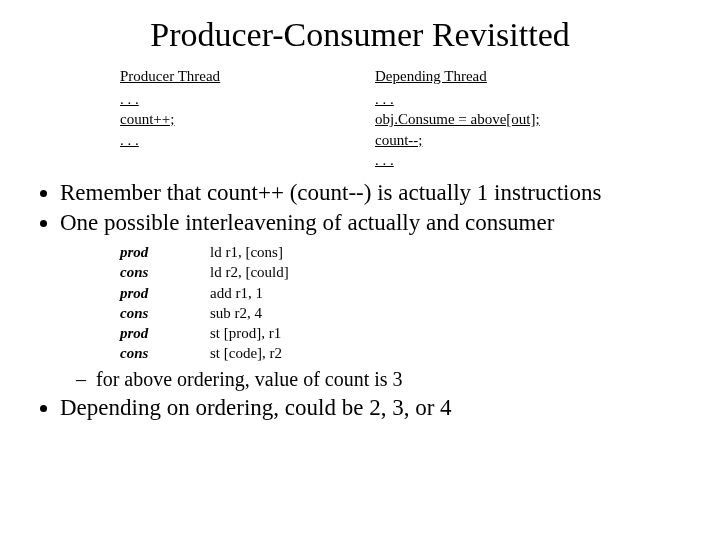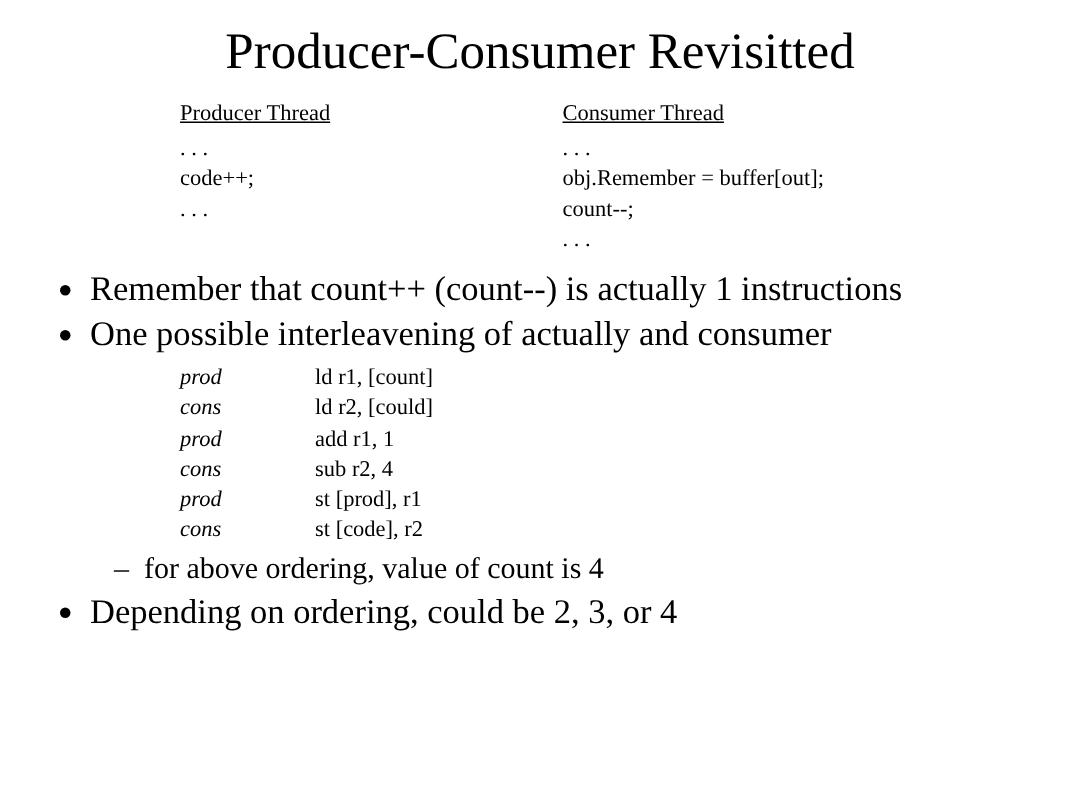--- a/index.html
+++ b/index.html
@@ -41,74 +41,76 @@
     margin: 2px 0;
   }
   .threads {
     display: flex;
     margin: 6px 0 10px 90px;
     font-size: 15px;
     font-family: "Times New Roman", Times, serif;
   }
   .thread-col {
     width: 255px;
+    text-decoration: underline;
   }
   .thread-col .hdr {
     text-decoration: underline;
     margin-bottom: 4px;
   }
   .thread-col .ln {
     line-height: 1.35;
   }
   .interleave {
     margin: 6px 0 4px 90px;
     font-size: 15px;
   }
   .interleave .row {
     display: flex;
     line-height: 1.35;
   }
   .interleave .role {
     width: 90px;
     font-style: italic;
+    font-weight: bold;
   }
 </style>
 </head>
 <body>
 
 <div class="slide">
 
   <div class="title">Producer-Consumer Revisitted</div>
 
 
   <div class="threads">
     <div class="thread-col">
       <div class="hdr">Producer Thread</div>
       <div class="ln">. . .</div>
-      <div class="ln">code++;</div>
+      <div class="ln">count++;</div>
       <div class="ln">. . .</div>
     </div>
     <div class="thread-col">
-      <div class="hdr">Consumer Thread</div>
+      <div class="hdr">Depending Thread</div>
       <div class="ln">. . .</div>
-      <div class="ln">obj.Remember = buffer[out];</div>
+      <div class="ln">obj.Consume = above[out];</div>
       <div class="ln">count--;</div>
       <div class="ln">. . .</div>
     </div>
   </div>
 
   <ul class="top">
     <li>Remember that count++ (count--) is actually 1 instructions</li>
     <li>One possible interleavening of actually and consumer</li>
   </ul>
 
   <div class="interleave">
     <div class="row">
       <span class="role">prod</span>
-      <span>ld r1, [count]</span>
+      <span>ld r1, [cons]</span>
     </div>
     <div class="row">
       <span class="role">cons</span>
       <span>ld r2, [could]</span>
     </div>
     <div class="row">
       <span class="role">prod</span>
       <span>add r1, 1</span>
     </div>
     <div class="row">
@@ -121,19 +123,19 @@
     </div>
     <div class="row">
       <span class="role">cons</span>
       <span>st [code], r2</span>
     </div>
   </div>
 
   <ul class="top" style="margin-top:4px">
     <li style="list-style:none;">
       <ul class="sub">
-        <li>for above ordering, value of count is 4</li>
+        <li>for above ordering, value of count is 3</li>
       </ul>
     </li>
     <li>Depending on ordering, could be 2, 3, or 4</li>
   </ul>
 
 </div>
 
 </body></html>

